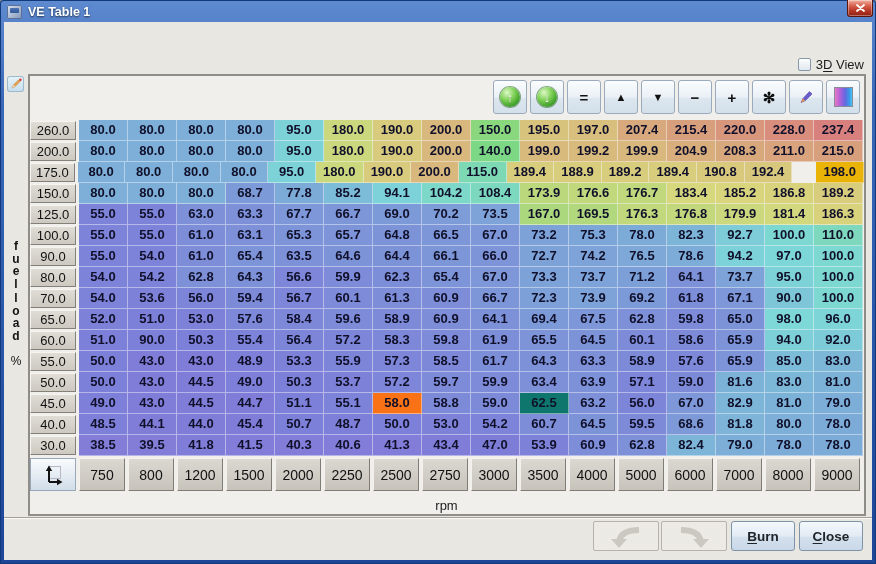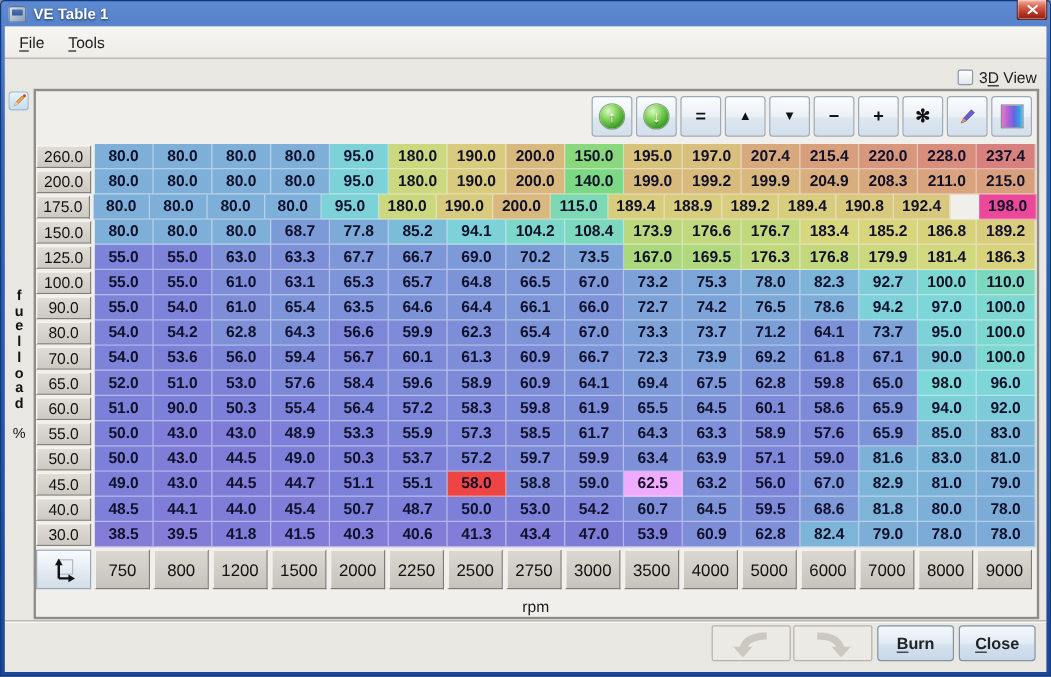--- a/index.html
+++ b/index.html
@@ -87,24 +87,20 @@
     <div class="window-title">VE Table 1</div>
     <div class="close-btn">
       <svg width="9" height="8" viewBox="0 0 9 8">
           <path d="M1 1 L8 7 M8 1 L1 7" stroke="#fff" stroke-width="1.8" stroke-linecap="round"></path>
         </svg>
     </div>
   </div>
 
   <div class="main">
 
-    <div class="menubar">
-      <div class="menu-item"><u>F</u>ile</div>
-      <div class="menu-item"><u>T</u>ools</div>
-    </div>
 
     <div class="check-row">
       <div class="checkbox"></div>
       <div class="check-label">3<u>D</u> View</div>
     </div>
 
     <div class="edit-badge">
       <svg width="12" height="12" viewBox="0 0 12 12">
         <path d="M2 10 L3.4 7 L8.5 1.9 L10.1 3.5 L5 8.6 Z" fill="#e8a44e" stroke="#b9792e" stroke-width="0.6"></path>
         <path d="M2 10 L3.4 7 L5 8.6 Z" fill="#f5e2c0"></path>
@@ -214,21 +210,21 @@
               <div class="cell" style="background: rgb(204, 216, 125);">180.0</div>
               <div class="cell" style="background: rgb(216, 203, 125);">190.0</div>
               <div class="cell" style="background: rgb(216, 184, 125);">200.0</div>
               <div class="cell" style="background: rgb(125, 216, 180);">115.0</div>
               <div class="cell" style="background: rgb(216, 204, 125);">189.4</div>
               <div class="cell" style="background: rgb(216, 204, 125);">188.9</div>
               <div class="cell" style="background: rgb(216, 204, 125);">189.2</div>
               <div class="cell" style="background: rgb(216, 204, 125);">189.4</div>
               <div class="cell" style="background: rgb(216, 201, 125);">190.8</div>
               <div class="cell" style="background: rgb(216, 200, 125); text-align: center;">192.4</div>
-              <div class="cell" style="background: #ec4899; margin-left: 24px;">198.0</div>
+              <div class="cell" style="background: #eab308; margin-left: 24px;">198.0</div>
             </div>
             <div class="grid-row">
               <div class="row-header">150.0</div>
               <div class="cell" style="background: rgb(125, 175, 216);">80.0</div>
               <div class="cell" style="background: rgb(125, 175, 216);">80.0</div>
               <div class="cell" style="background: rgb(125, 175, 216);">80.0</div>
               <div class="cell" style="background: rgb(125, 154, 216);">68.7</div>
               <div class="cell" style="background: rgb(125, 171, 216);">77.8</div>
               <div class="cell" style="background: rgb(125, 188, 216);">85.2</div>
               <div class="cell" style="background: rgb(125, 209, 216);">94.1</div>
@@ -414,24 +410,24 @@
               <div class="cell" style="background: rgb(125, 178, 216);">81.0</div>
             </div>
             <div class="grid-row">
               <div class="row-header">45.0</div>
               <div class="cell" style="background: rgb(125, 127, 216);">49.0</div>
               <div class="cell" style="background: rgb(128, 125, 216);">43.0</div>
               <div class="cell" style="background: rgb(127, 125, 216);">44.5</div>
               <div class="cell" style="background: rgb(127, 125, 216);">44.7</div>
               <div class="cell" style="background: rgb(125, 128, 216);">51.1</div>
               <div class="cell" style="background: rgb(125, 131, 216);">55.1</div>
-              <div class="cell" style="background: #ef4444;">58.0</div>
+              <div class="cell" style="background: #f97316;">58.0</div>
               <div class="cell" style="background: rgb(125, 138, 216);">58.8</div>
               <div class="cell" style="background: rgb(125, 138, 216);">59.0</div>
-              <div class="cell" style="background: #f0abfc;">62.5</div>
+              <div class="cell" style="background: #0f766e;">62.5</div>
               <div class="cell" style="background: rgb(125, 144, 216);">63.2</div>
               <div class="cell" style="background: rgb(125, 133, 216);">56.0</div>
               <div class="cell" style="background: rgb(125, 151, 216);">67.0</div>
               <div class="cell" style="background: rgb(125, 181, 216);">82.9</div>
               <div class="cell" style="background: rgb(125, 178, 216);">81.0</div>
               <div class="cell" style="background: rgb(125, 174, 216);">79.0</div>
             </div>
             <div class="grid-row">
               <div class="row-header">40.0</div>
               <div class="cell" style="background: rgb(125, 127, 216);">48.5</div>

